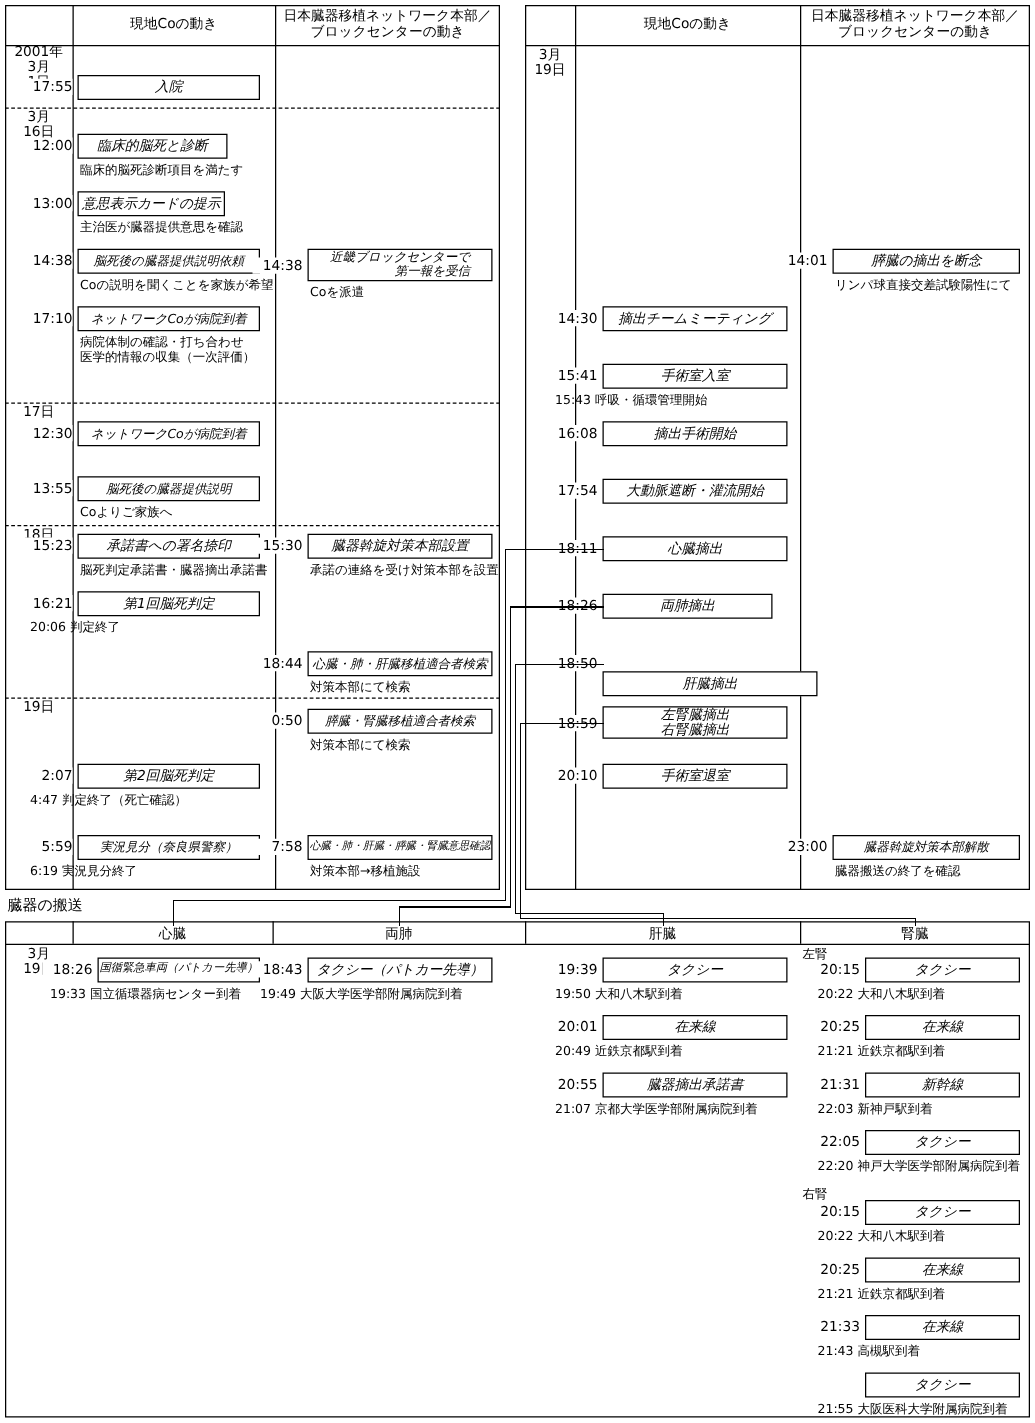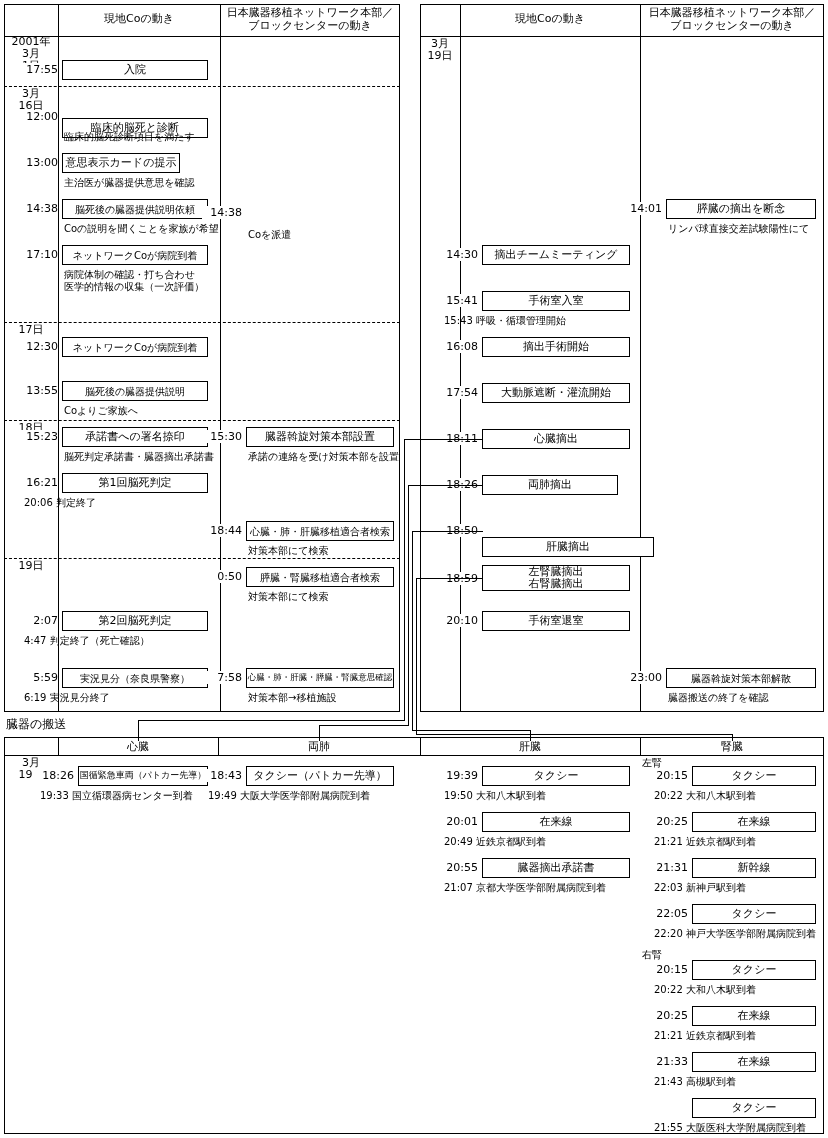--- a/index.html
+++ b/index.html
@@ -10,21 +10,21 @@
   .vline{position:absolute;border-left:1px solid #000;width:0;}
   .dline{position:absolute;border-top:1px dashed #000;height:0;}
   .hdr{position:absolute;font-size:11px;text-align:center;white-space:pre-line;line-height:1.15;}
   .date{position:absolute;font-size:11px;text-align:center;white-space:pre-line;line-height:1.1;}
   .title{position:absolute;font-size:12px;white-space:nowrap;}
   .grp{position:absolute;font-size:10px;white-space:nowrap;}
   .t{position:absolute;width:40px;font-size:11px;line-height:13px;text-align:right;
      white-space:nowrap;background:#fff;}
   .b{position:absolute;box-sizing:border-box;height:20px;border:1px solid #000;background:#fff;
      font-size:11px;line-height:1.1;text-align:right;white-space:pre-line;
-     display:flex;align-items:center;justify-content:center;}
+     display:flex;align-items:center;justify-content:center;font-style:italic;}
   .n{position:absolute;font-size:10px;line-height:12px;white-space:nowrap;}
   .f10{font-size:10px;} .f9{font-size:9px;} .f85{font-size:8.5px;}
   svg.conn{position:absolute;left:0;top:0;pointer-events:none;}
 </style>
 </head>
 <body>
 
 <div class="page">
 
   <div class="rect" style="left:4px;top:4px;width:396px;height:708px"></div>
@@ -46,21 +46,21 @@
   <div class="date" style="left:4px;top:88px;width:54px">3月
 16日</div>
   <div class="date" style="left:4px;top:324px;width:54px">17日</div>
   <div class="date" style="left:4px;top:422px;width:54px">18日</div>
   <div class="date" style="left:4px;top:560px;width:54px">19日</div>
 
   <div class="t" style="left:18px;top:63px">17:55</div>
   <div class="b" style="left:62px;top:60px;width:146px">入院</div>
 
   <div class="t" style="left:18px;top:110px">12:00</div>
-  <div class="b" style="left:62px;top:118px;width:146px">臨床的脳死と診断</div>
+  <div class="b" style="left:62px;top:107px;width:120px">臨床的脳死と診断</div>
   <div class="n" style="left:64px;top:131px">臨床的脳死診断項目を満たす</div>
 
   <div class="t" style="left:18px;top:156px">13:00</div>
   <div class="b" style="left:62px;top:153px;width:118px">意思表示カードの提示</div>
   <div class="n" style="left:64px;top:177px">主治医が臓器提供意思を確認</div>
 
   <div class="t" style="left:18px;top:202px">14:38</div>
   <div class="b f10" style="left:62px;top:199px;width:146px">脳死後の臓器提供説明依頼</div>
   <div class="n" style="left:64px;top:223px">Coの説明を聞くことを家族が希望</div>
 
@@ -86,20 +86,22 @@
 
   <div class="t" style="left:18px;top:614px">2:07</div>
   <div class="b" style="left:62px;top:611px;width:146px">第2回脳死判定</div>
   <div class="n" style="left:24px;top:635px">4:47 判定終了（死亡確認）</div>
 
   <div class="t" style="left:18px;top:671px">5:59</div>
   <div class="b f10" style="left:62px;top:668px;width:146px">実況見分（奈良県警察）</div>
   <div class="n" style="left:24px;top:692px">6:19 実況見分終了</div>
 
   <div class="t" style="left:202px;top:206px">14:38</div>
+  <div class="b f10" style="left:246px;top:199px;width:148px;height:26px">近畿ブロックセンターで
+第一報を受信</div>
   <div class="n" style="left:248px;top:229px">Coを派遣</div>
 
   <div class="t" style="left:202px;top:430px">15:30</div>
   <div class="b" style="left:246px;top:427px;width:148px">臓器斡旋対策本部設置</div>
   <div class="n" style="left:248px;top:451px">承諾の連絡を受け対策本部を設置</div>
 
   <div class="t" style="left:202px;top:524px">18:44</div>
   <div class="b f10" style="left:246px;top:521px;width:148px">心臓・肺・肝臓移植適合者検索</div>
   <div class="n" style="left:248px;top:545px">対策本部にて検索</div>
 

